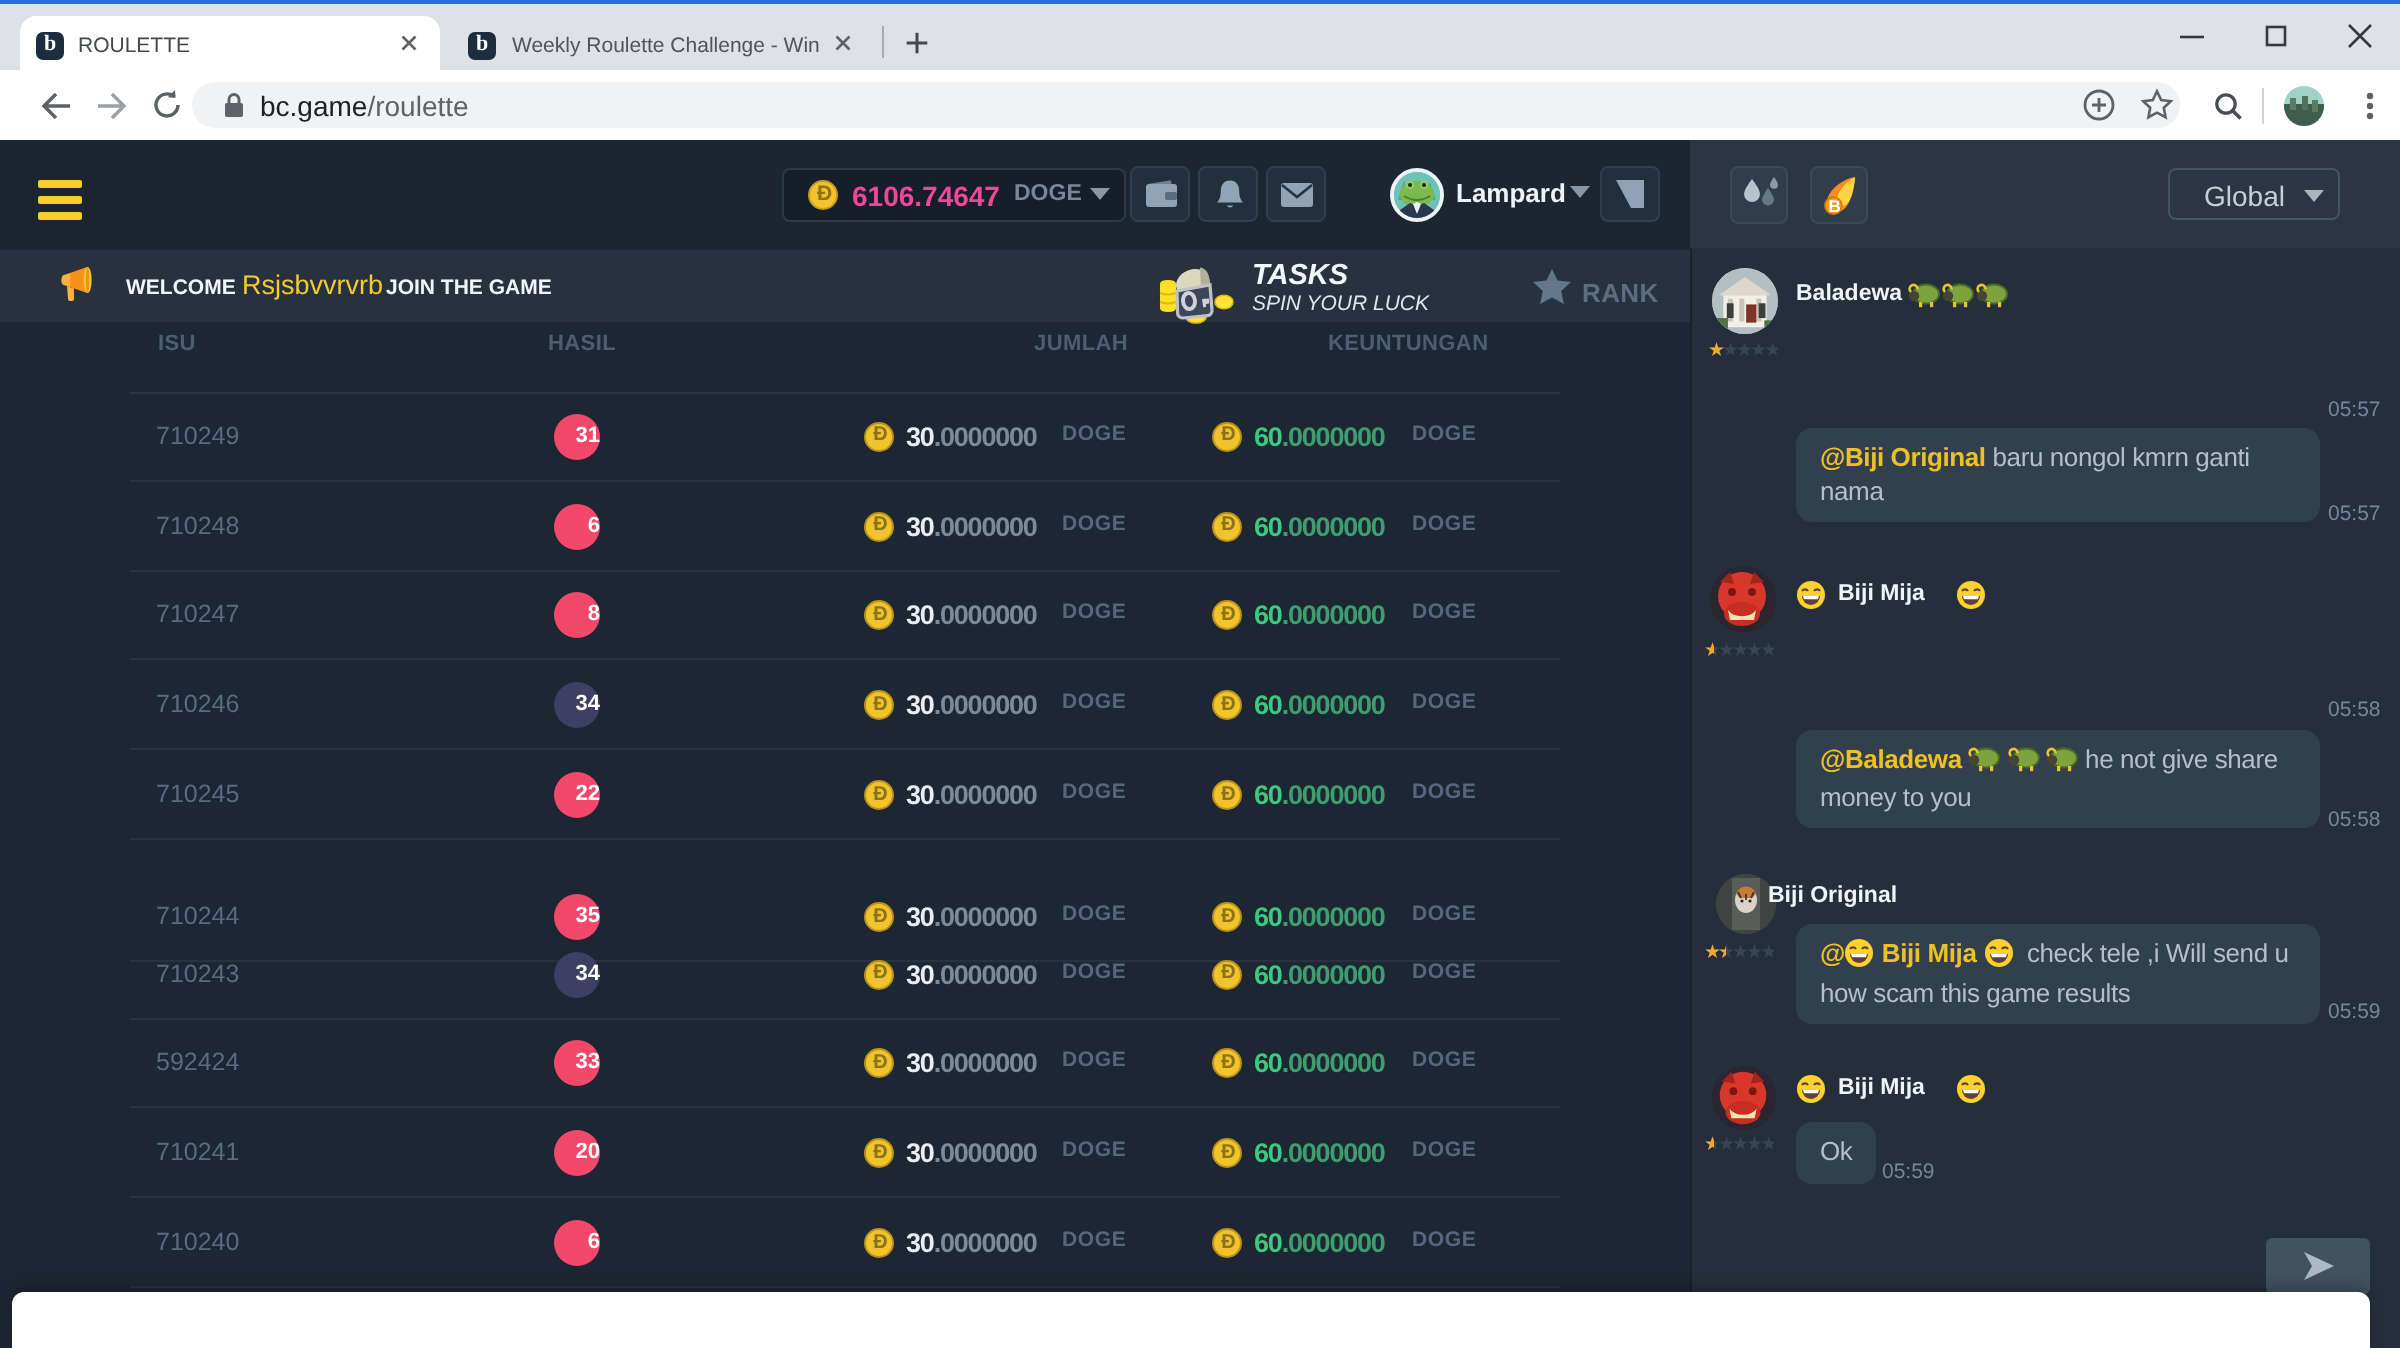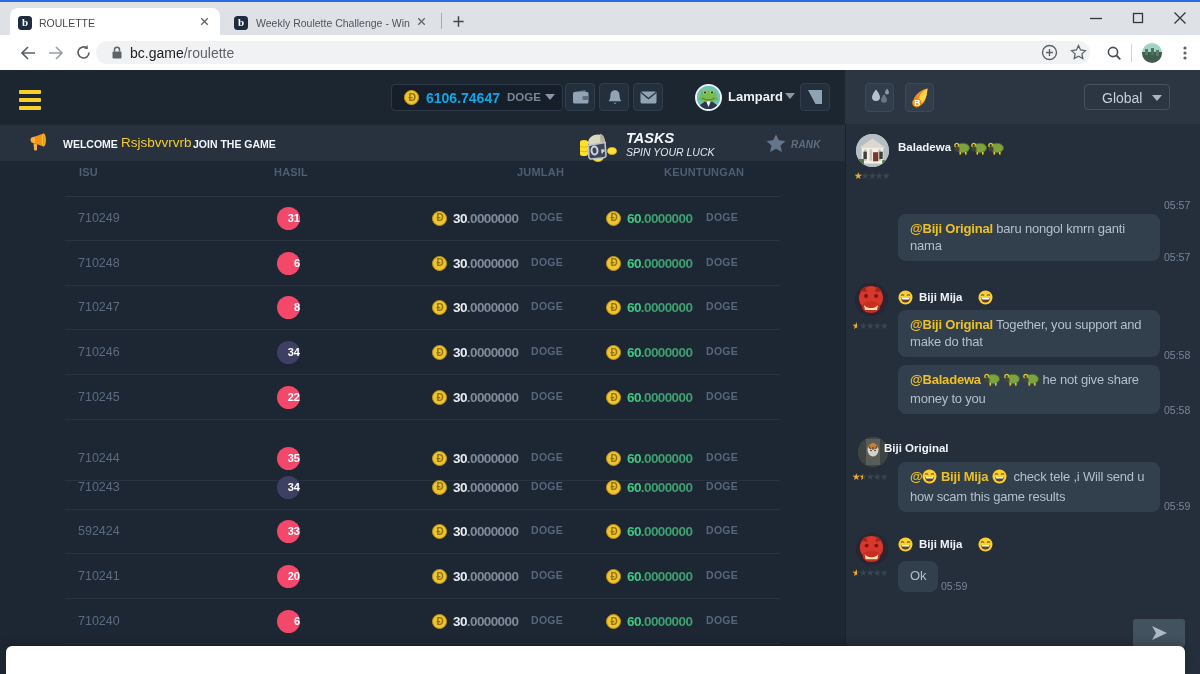--- a/index.html
+++ b/index.html
@@ -143,21 +143,21 @@
     <div id="header">
 
       <div class="abs" style="top:20px;left:19px;width:22px;height:3.5px;background:#f7cf2b;border-radius:1px;"></div>
       <div class="abs" style="top:28px;left:19px;width:22px;height:3.5px;background:#f7cf2b;border-radius:1px;"></div>
       <div class="abs" style="top:36px;left:19px;width:22px;height:3.5px;background:#f7cf2b;border-radius:1px;"></div>
 
       <div class="abs" style="top:14px;left:391px;width:172px;height:27px;background:#161f29;border:1px solid #2d3948;border-radius:4px;"></div>
       <div class="abs coin" style="top:20px;left:404px;width:15px;height:15px;">
           <span style="top:0px;left:3.5px;position:absolute;font-size:10.5px;font-weight:bold;color:#8d7217;">Đ</span>
         </div>
-      <span class="abs" style="top:20px;left:426px;font-size:14px;font-weight:bold;color:#0ea5e9;">6106.74647</span>
+      <span class="abs" style="top:20px;left:426px;font-size:14px;font-weight:bold;color:#ec4899;">6106.74647</span>
       <span class="abs" style="top:21px;left:507px;font-size:11.5px;font-weight:bold;color:#77869a;">DOGE</span>
       <div class="abs caret" style="top:24px;left:545px;border-top-color:#8a96a6;"></div>
 
       <div class="hbtn" style="top:13px;left:565px;"><svg width="18" height="16" viewBox="0 0 18 16" style="margin:5px 0 0 6px;">
             <path d="M2 3 L12.5 1.2 A1 1 0 0 1 13.7 2.2 L13.7 3.4" fill="#6f8093"></path>
             <rect x="1" y="3" width="15.5" height="11.5" rx="1.5" fill="#91a4b6"></rect>
             <rect x="10.5" y="7" width="6" height="4" rx="1" fill="#5c6c7d"></rect>
           </svg></div>
       <div class="hbtn" style="top:13px;left:599px;"><svg width="16" height="17" viewBox="0 0 16 17" style="margin:5px 0 0 7px;">
             <path d="M8 1.2 C4.8 1.2 3.4 3.6 3.4 6.5 C3.4 10 2.2 11.5 1.5 12.3 L14.5 12.3 C13.8 11.5 12.6 10 12.6 6.5 C12.6 3.6 11.2 1.2 8 1.2 Z" fill="#91a4b6"></path>
@@ -213,21 +213,21 @@
         <path d="M10.5 15.5 L27 12.5 L28 25 A2.5 2.5 0 0 1 25.8 27.8 L13.5 29 A2.5 2.5 0 0 1 10.8 26.5 Z" fill="#3c455a" stroke="#bfc3c4" stroke-width="1.6"></path>
         <ellipse cx="16.5" cy="20.5" rx="3" ry="4" fill="none" stroke="#d0d3d8" stroke-width="2" transform="rotate(-6 16.5 20.5)"></ellipse>
         <path d="M23 19.5 L26.5 19.2 L26.6 21.8 L25 22 L25 23.5 L23.6 23.6 Z" fill="#cfd2d7"></path>
       </svg>
       <span class="abs" style="top:5px;left:626px;font-size:14.5px;font-weight:bold;font-style:italic;color:#f4f7fa;">TASKS</span>
       <span class="abs" style="top:21px;left:626px;font-size:10.5px;font-style:italic;color:#dfe6ec;">SPIN YOUR LUCK</span>
 
       <svg class="abs" style="top:9px;left:766px;" width="20" height="19" viewBox="0 0 20 19">
           <path d="M10 0.5 L12.8 6.2 L19.5 7 L14.6 11.5 L15.9 18 L10 14.8 L4.1 18 L5.4 11.5 L0.5 7 L7.2 6.2 Z" fill="#647689"></path>
         </svg>
-      <span class="abs" style="top:14px;left:791px;font-size:10px;font-weight:bold;color:#5c6d80;letter-spacing:0.2px;font-style:italic;">RANK</span>
+      <span class="abs" style="top:14px;left:791px;font-size:13px;font-weight:bold;color:#5c6d80;letter-spacing:0.2px;">RANK</span>
     </div>
     <div id="table">
       <span class="thead" style="left:79px;">ISU</span>
       <span class="thead" style="left:274px;">HASIL</span>
       <span class="thead" style="left:517px;">JUMLAH</span>
       <span class="thead" style="left:664px;">KEUNTUNGAN</span>
       <div class="abs" style="top:126px;left:65px;width:715px;height:1px;background:#2a3541;"></div>
       <div class="trow" style="top:125.8px;">
         <span class="isu">710249</span>
         <div class="badge bred">31</div>
@@ -458,21 +458,20 @@
             <circle cx="7.5" cy="7.5" r="7" fill="#fdd02f"></circle>
             <path d="M3 5.5 A1.8 1.8 0 0 1 6 5.5" stroke="#5d4037" stroke-width="1.1" fill="none"></path>
             <path d="M9 5.5 A1.8 1.8 0 0 1 12 5.5" stroke="#5d4037" stroke-width="1.1" fill="none"></path>
             <path d="M3 8 A4.5 4.5 0 0 0 12 8 Z" fill="#5d4037"></path>
             <path d="M3.5 8 L11.5 8 L11 9.6 L4 9.6 Z" fill="#fff"></path>
           </svg></span>
       <div class="stars" style="top:251px;left:7px;">
           <span class="d">★★★★★</span>
           <span class="g" style="width:5px;">★★★★★</span>
         </div>
-      <div class="bubble" style="top:240px;"><span class="mention">@Biji Original</span> Together, you support and<br>make do that</div>
       <span class="ctime" style="top:279px;left:319px;">05:58</span>
       <div class="bubble" style="top:295px;"><span class="mention">@Baladewa</span> <span style="display:inline-block;vertical-align:-2px;"><svg width="16" height="13" viewBox="0 0 16 13">
               <ellipse cx="9" cy="6" rx="6.5" ry="4.8" fill="#7da23f" stroke="#4c6b22" stroke-width="1"></ellipse>
               <circle cx="3" cy="7" r="2.6" fill="#474433"></circle>
               <path d="M1.5 5 A2 2 0 1 1 4.8 3.6" stroke="#e8c62a" stroke-width="1.3" fill="none"></path>
               <rect x="5.5" y="10" width="1.6" height="2.6" fill="#e8c62a"></rect>
               <rect x="11" y="10" width="1.6" height="2.6" fill="#e8c62a"></rect>
             </svg></span> <span style="display:inline-block;vertical-align:-2px;"><svg width="16" height="13" viewBox="0 0 16 13">
               <ellipse cx="9" cy="6" rx="6.5" ry="4.8" fill="#7da23f" stroke="#4c6b22" stroke-width="1"></ellipse>
               <circle cx="3" cy="7" r="2.6" fill="#474433"></circle>

